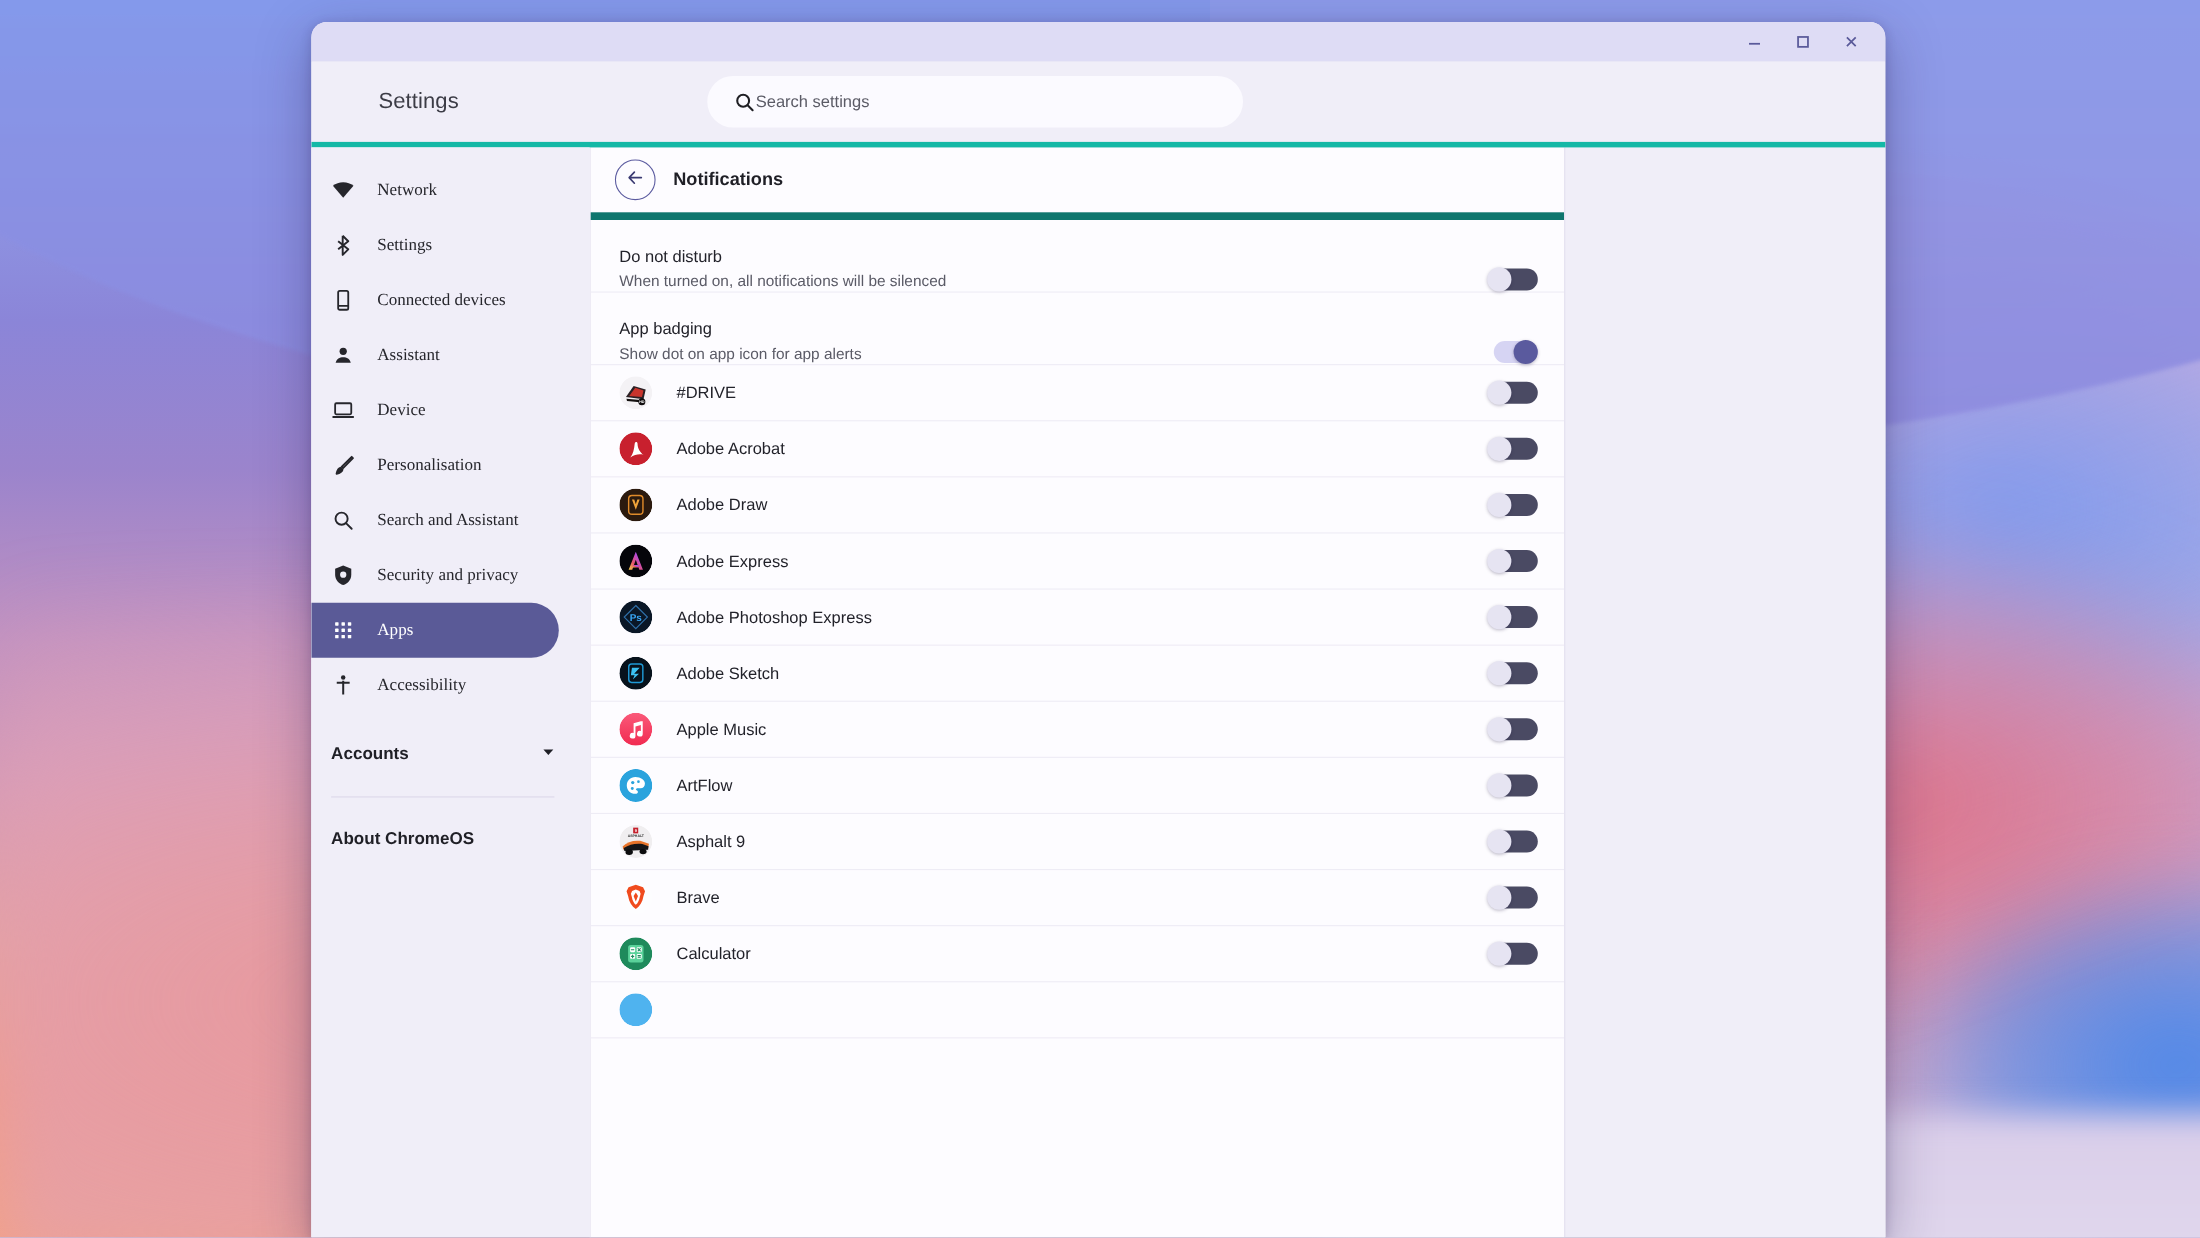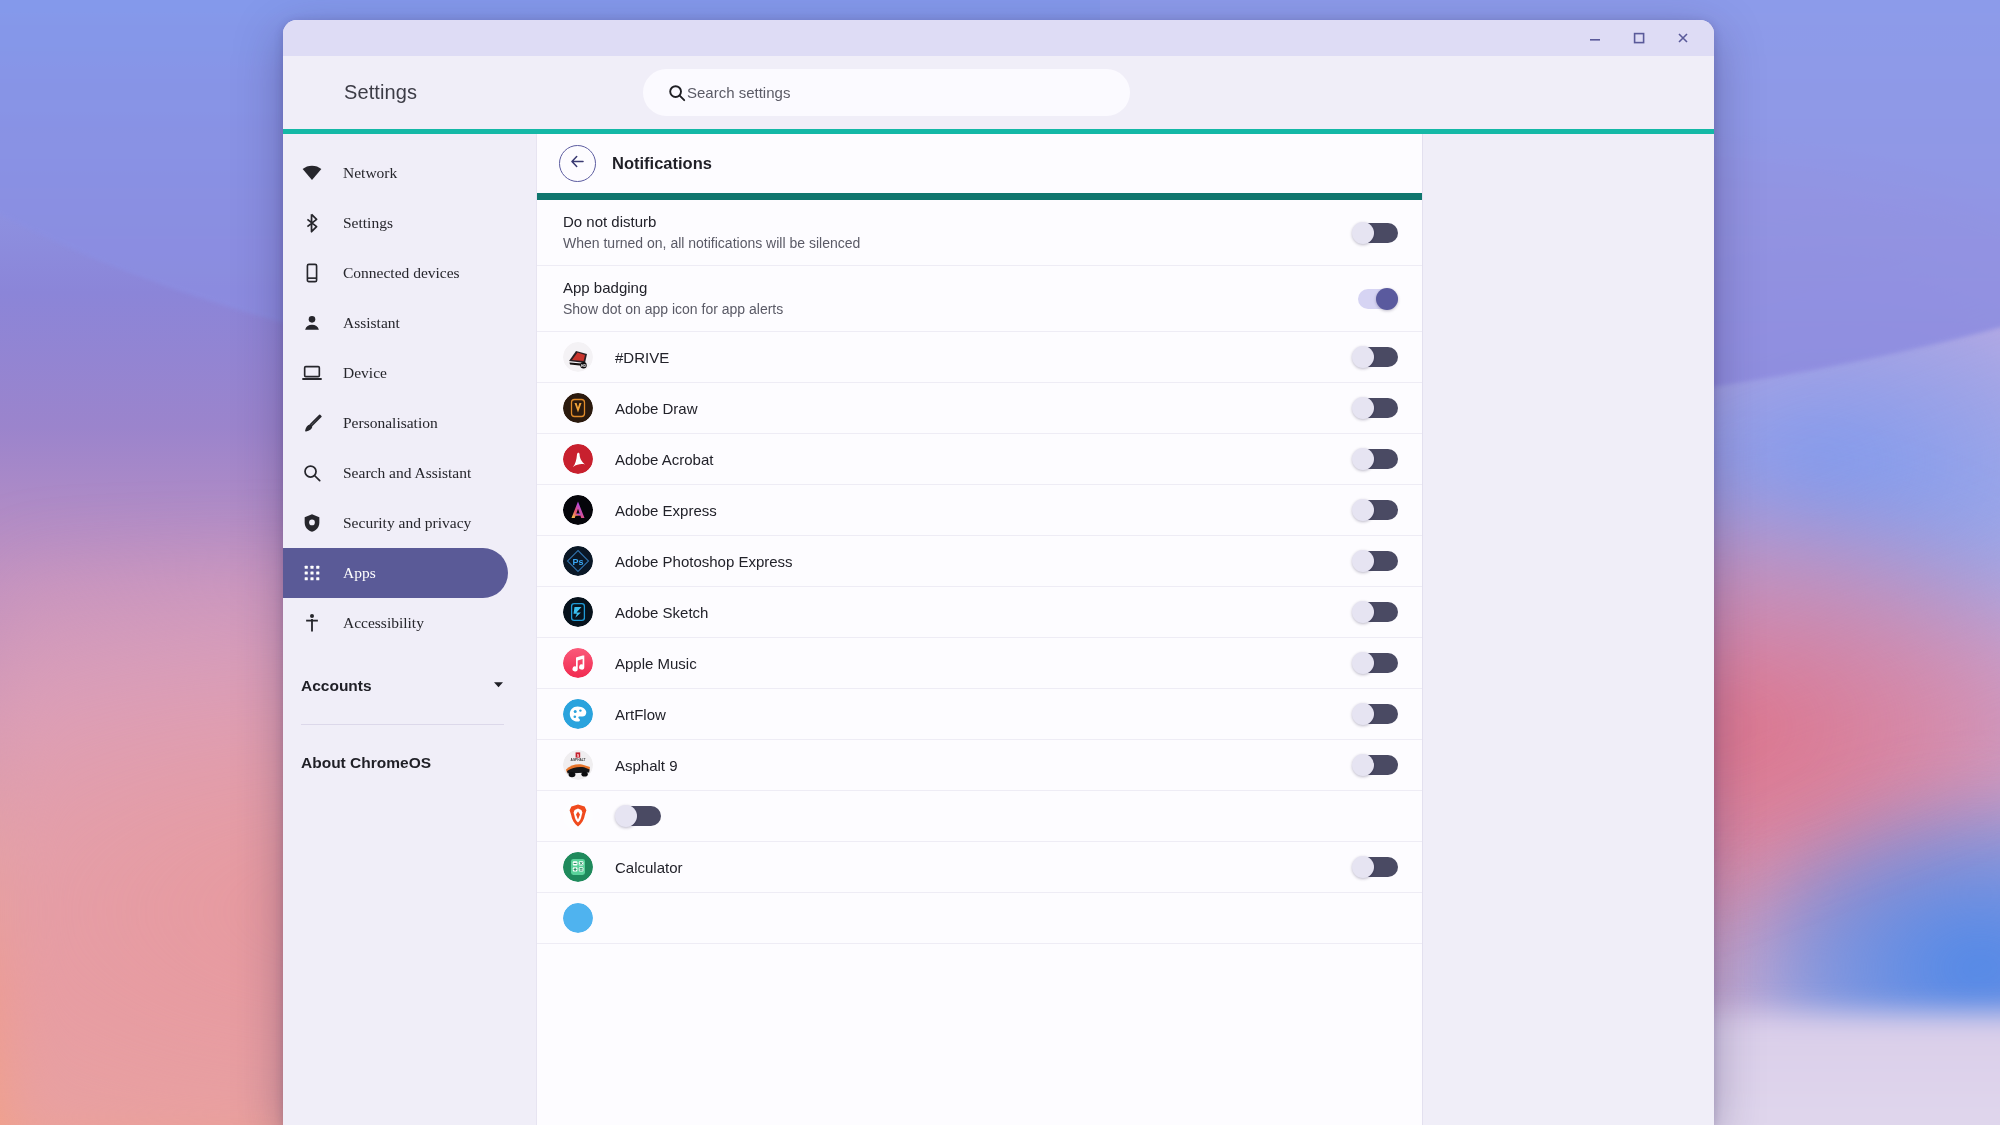--- a/index.html
+++ b/index.html
@@ -150,21 +150,21 @@
     padding-left:22px; gap:16px; border-bottom:7px solid #0f766e;
   }
   .back-btn {
     width:37px; height:37px; border-radius:50%;
     border:1.6px solid #5c5ca0; color:#3a3a72;
     display:flex; align-items:center; justify-content:center; cursor:default;
   }
   .page-title { font-size:16.5px; color:#1f1f26; font-weight:bold; }
 
   .setting-row {
-    flex:0 0 66px; height:66px; display:flex; align-items:center;
+    flex:0 0 66px; height:66px; display:flex; align-items:flex-end;
     padding:0 24px 0 26px; border-bottom:1px solid #eeecf5;
   }
   .setting-text { flex:1 1 auto; min-width:0; }
   .setting-title { font-size:15px; color:#22222a; line-height:1.45; }
   .setting-sub { font-size:14px; color:#5a5a66; line-height:1.45; }
 
   
   .toggle { width:46px; height:22px; position:relative; flex:0 0 46px; cursor:default; }
   .toggle .track {
     position:absolute; right:0; top:1px; width:40px; height:20px; border-radius:10px;
@@ -416,40 +416,40 @@
             <span class="app-name">#DRIVE</span>
             <div class="toggle off">
               <span class="track"></span>
               <span class="knob"></span>
             </div>
           </div>
 
           <div class="app-row">
             <span class="app-icon">
               <svg viewBox="0 0 30 30">
+                <circle cx="15" cy="15" r="15" fill="#c8202e"></circle>
+                <path d="M10 23 C12.5 20 13.5 15.5 14 10.5 C14.2 8.2 16.6 8.2 16.6 10.6 C16.6 14.4 19 18.5 22 20.4 C19 19.6 14 19.8 10 23 Z" fill="#fff"></path>
+              </svg>
+            </span>
+            <span class="app-name">Adobe Acrobat</span>
+            <div class="toggle off">
+              <span class="track"></span>
+              <span class="knob"></span>
+            </div>
+          </div>
+
+          <div class="app-row">
+            <span class="app-icon">
+              <svg viewBox="0 0 30 30">
                 <circle cx="15" cy="15" r="15" fill="#2b1a0e"></circle>
                 <rect x="8.5" y="6.5" width="13" height="17" rx="3" fill="none" stroke="#e08b2a" stroke-width="1.3"></rect>
                 <path d="M11.5 10 L15 19.5 L18.5 10 L16.4 10 L15 14.5 L13.6 10 Z" fill="#f0a33a"></path>
               </svg>
             </span>
             <span class="app-name">Adobe Draw</span>
-            <div class="toggle off">
-              <span class="track"></span>
-              <span class="knob"></span>
-            </div>
-          </div>
-
-          <div class="app-row">
-            <span class="app-icon">
-              <svg viewBox="0 0 30 30">
-                <circle cx="15" cy="15" r="15" fill="#c8202e"></circle>
-                <path d="M10 23 C12.5 20 13.5 15.5 14 10.5 C14.2 8.2 16.6 8.2 16.6 10.6 C16.6 14.4 19 18.5 22 20.4 C19 19.6 14 19.8 10 23 Z" fill="#fff"></path>
-              </svg>
-            </span>
-            <span class="app-name">Adobe Acrobat</span>
             <div class="toggle off">
               <span class="track"></span>
               <span class="knob"></span>
             </div>
           </div>
 
           <div class="app-row">
             <span class="app-icon">
               <svg viewBox="0 0 30 30">
                 <defs>
@@ -562,20 +562,21 @@
 
           <div class="app-row">
             <span class="app-icon">
               <svg viewBox="0 0 30 30">
                 <circle cx="15" cy="15" r="15" fill="#fdfdff"></circle>
                 <path d="M15 3.4 L21.6 5.6 L23.4 9.2 L22 13.6 C21.2 19 18.6 23 15 25.4 C11.4 23 8.8 19 8 13.6 L6.6 9.2 L8.4 5.6 Z" fill="#f04b1e"></path>
                 <path d="M15 7.6 L18.4 9 L19.4 11.4 L18.6 14.4 C18.1 17.6 16.8 20 15 21.6 C13.2 20 11.9 17.6 11.4 14.4 L10.6 11.4 L11.6 9 Z" fill="#fff"></path>
                 <path d="M15 10.4 L17 13.6 L15 18.6 L13 13.6 Z" fill="#f04b1e"></path>
               </svg>
             </span>
+            <span class="app-name">Brave</span>
             <div class="toggle off">
               <span class="track"></span>
               <span class="knob"></span>
             </div>
           </div>
 
           <div class="app-row">
             <span class="app-icon">
               <svg viewBox="0 0 30 30">
                 <circle cx="15" cy="15" r="15" fill="#1f8a5c"></circle>

